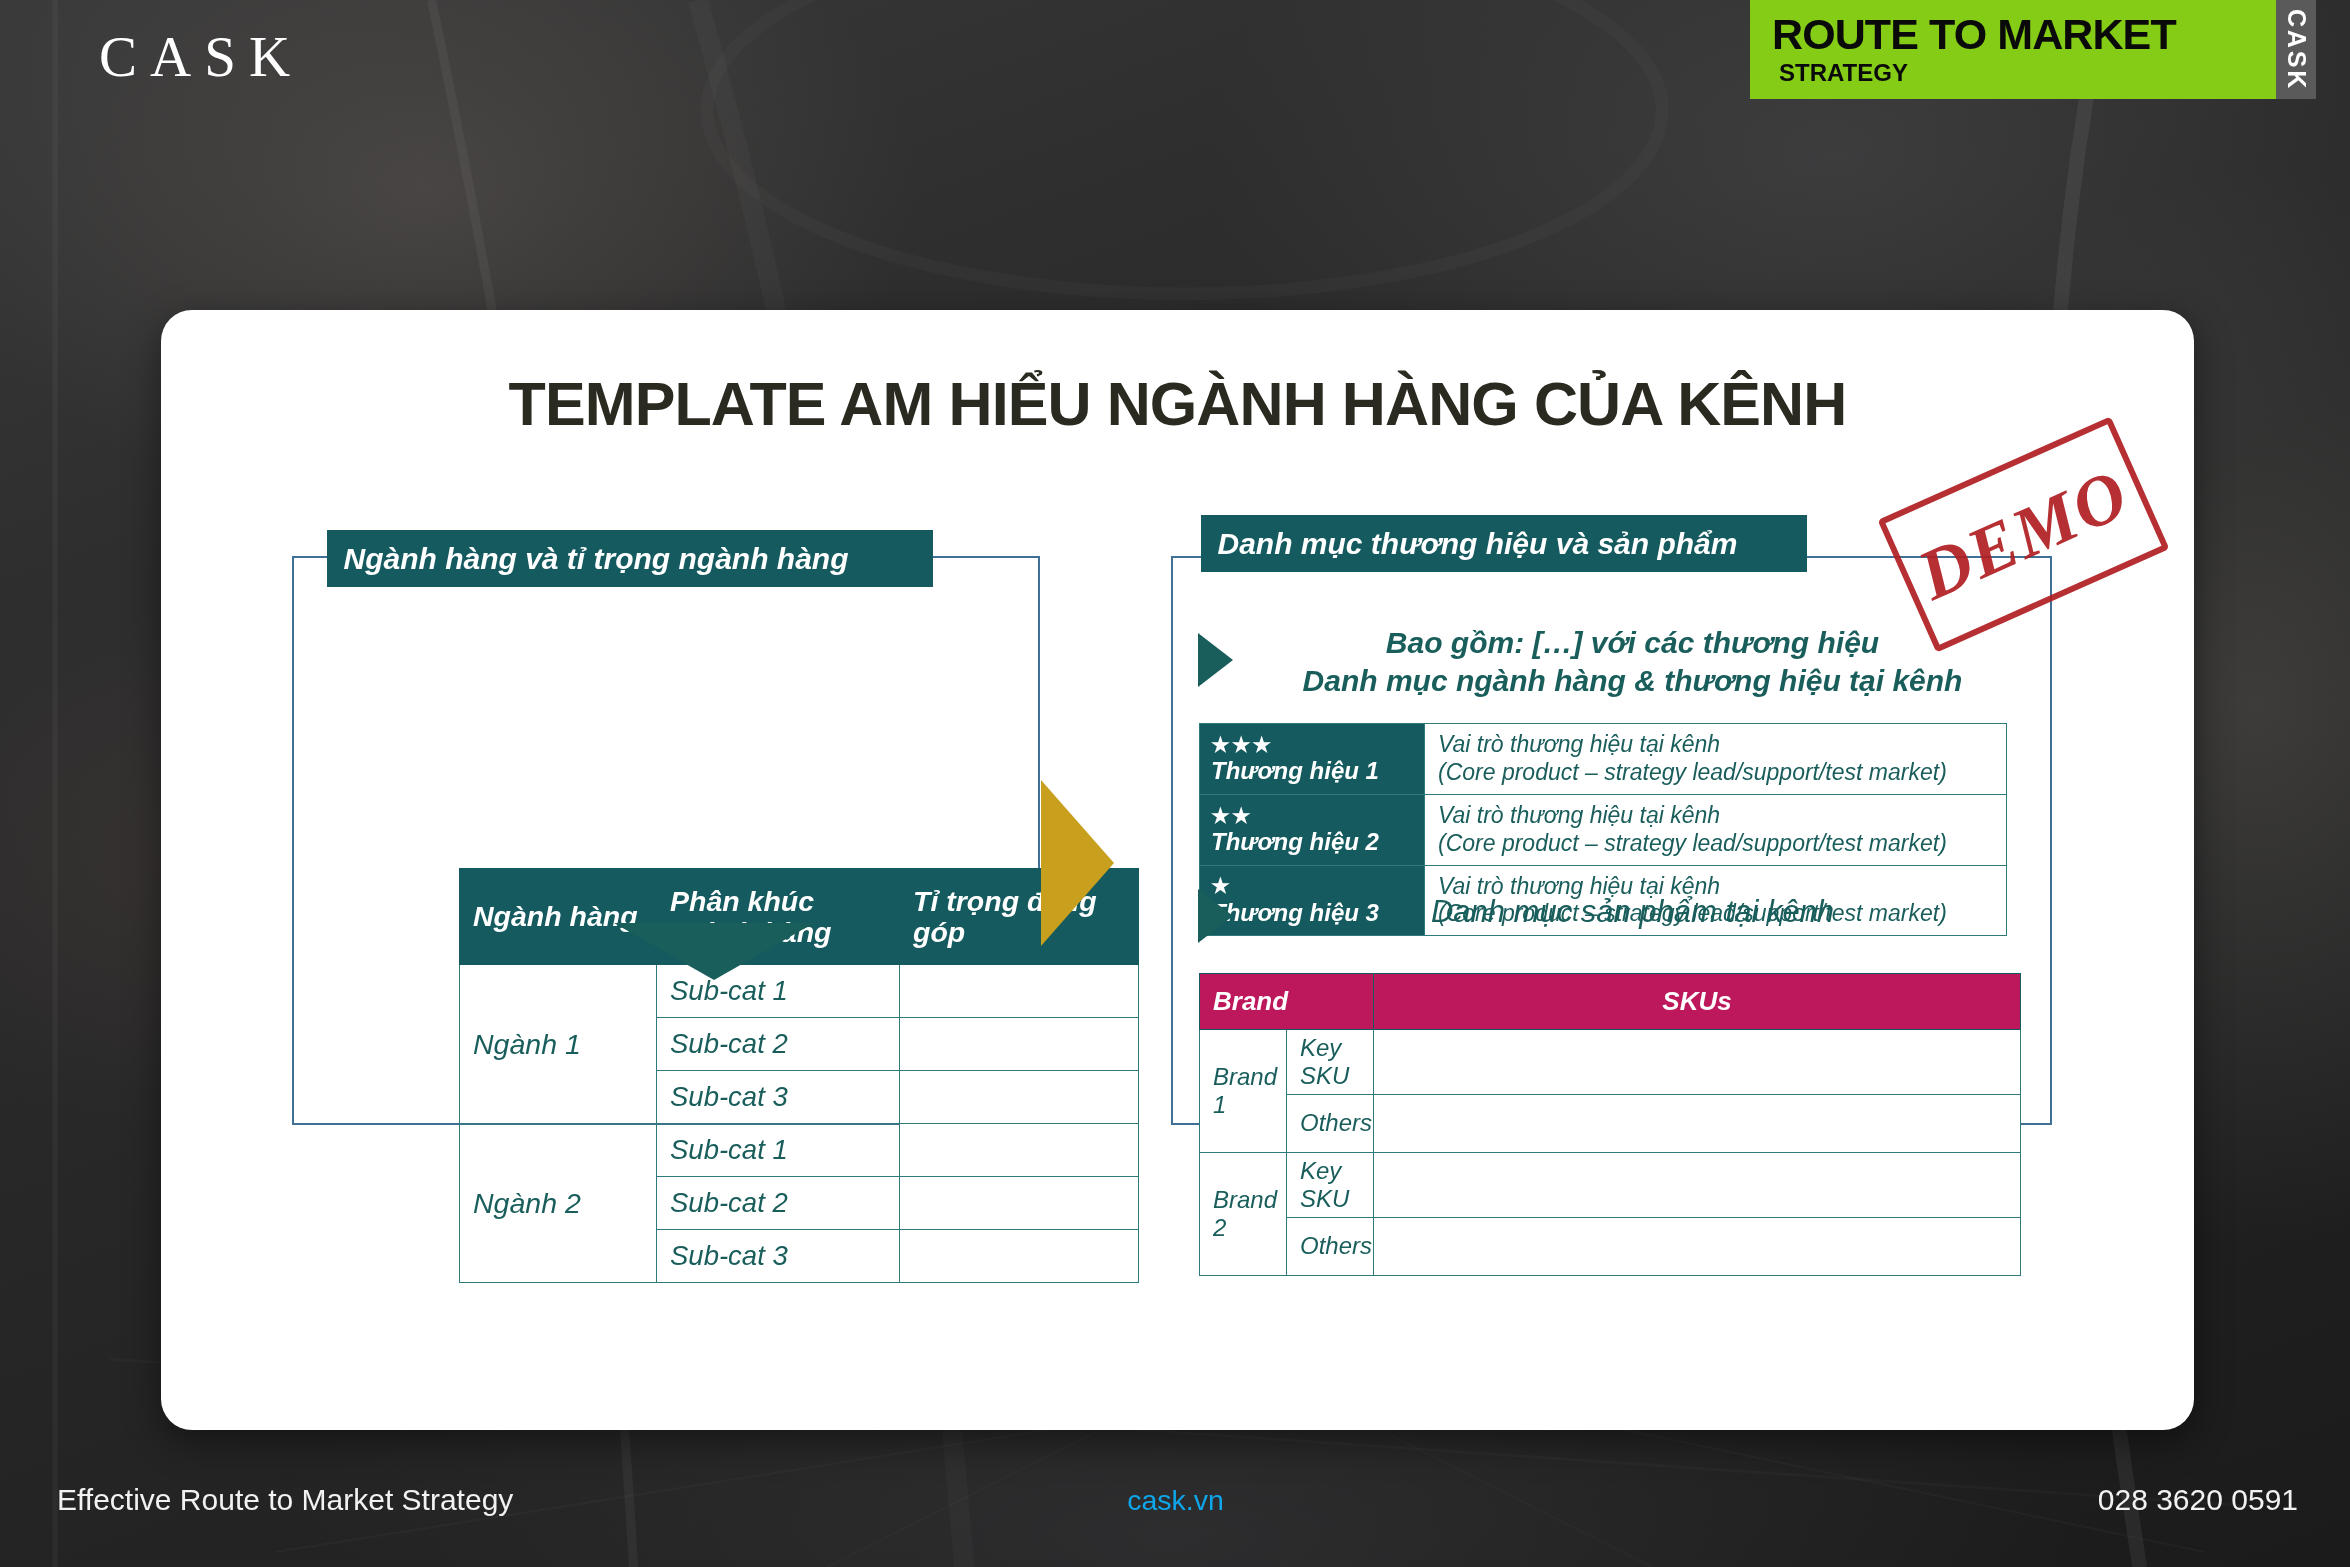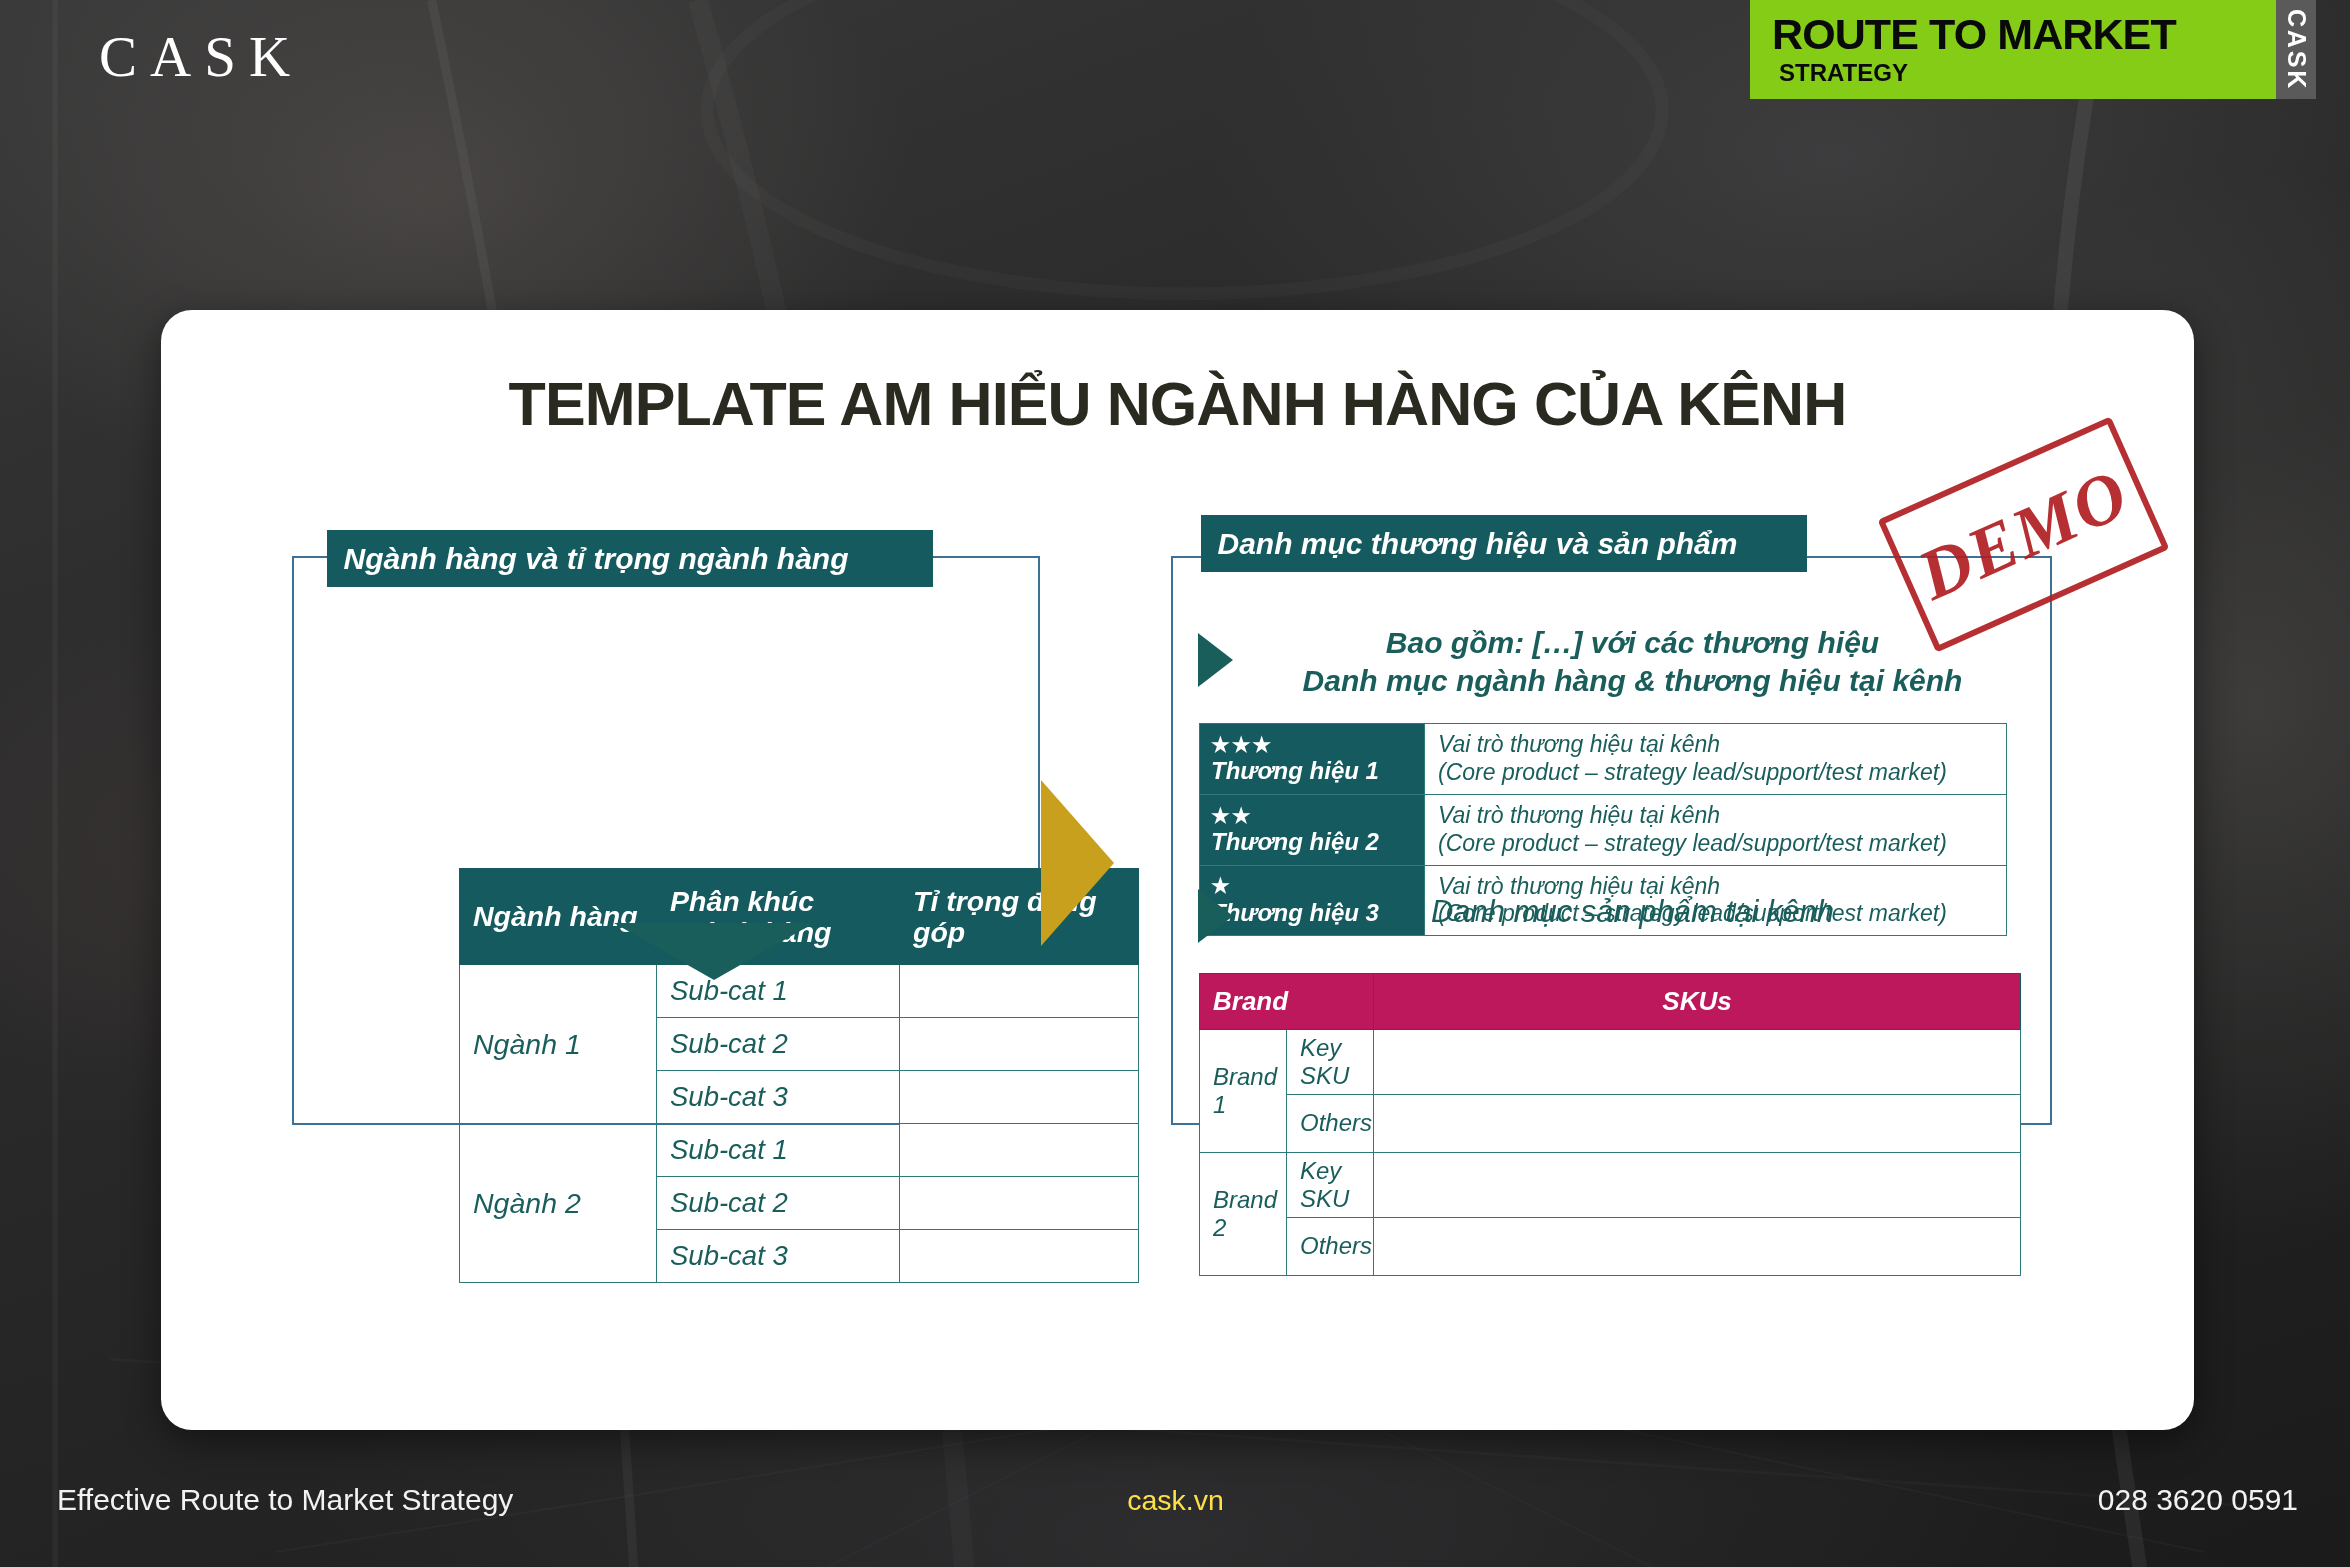--- a/index.html
+++ b/index.html
@@ -144,21 +144,21 @@
     transform:rotate(-24deg);
     border:6.4px solid #B01E22;border-radius:4.6px;
     display:flex;align-items:center;justify-content:center;
     color:#B01E22;font-size:71px;font-weight:bold;font-style:italic;
     letter-spacing:1.8px;font-family:"Liberation Serif",serif;
     opacity:.92;
   }
   
   #footer{position:absolute;left:0;right:0;bottom:0;height:156px;}
   #footer-left{position:absolute;left:57px;bottom:51px;color:#f2f2f2;font-size:30px;}
-  #footer-center{position:absolute;left:0;right:0;bottom:51px;text-align:center;color:#fde047;font-size:28.5px;}
+  #footer-center{position:absolute;left:0;right:0;bottom:51px;text-align:center;color:#0ea5e9;font-size:28.5px;}
   #footer-right{position:absolute;right:53px;bottom:51px;color:#f2f2f2;font-size:30px;}
 </style>
 </head>
 <body>
 
 <div id="bg">
   <svg id="bg-streaks" viewBox="0 0 2560 1707" preserveAspectRatio="none">
     <path d="M470 0 C 560 430, 640 900, 690 1707" stroke="rgba(200,200,200,.13)" stroke-width="10" fill="none"></path>
     <path d="M760 0 C 900 500, 1000 1100, 1050 1707" stroke="rgba(200,200,200,.07)" stroke-width="22" fill="none"></path>
     <path d="M2280 60 C 2200 500, 2220 1000, 2330 1707" stroke="rgba(220,220,220,.15)" stroke-width="16" fill="none"></path>

